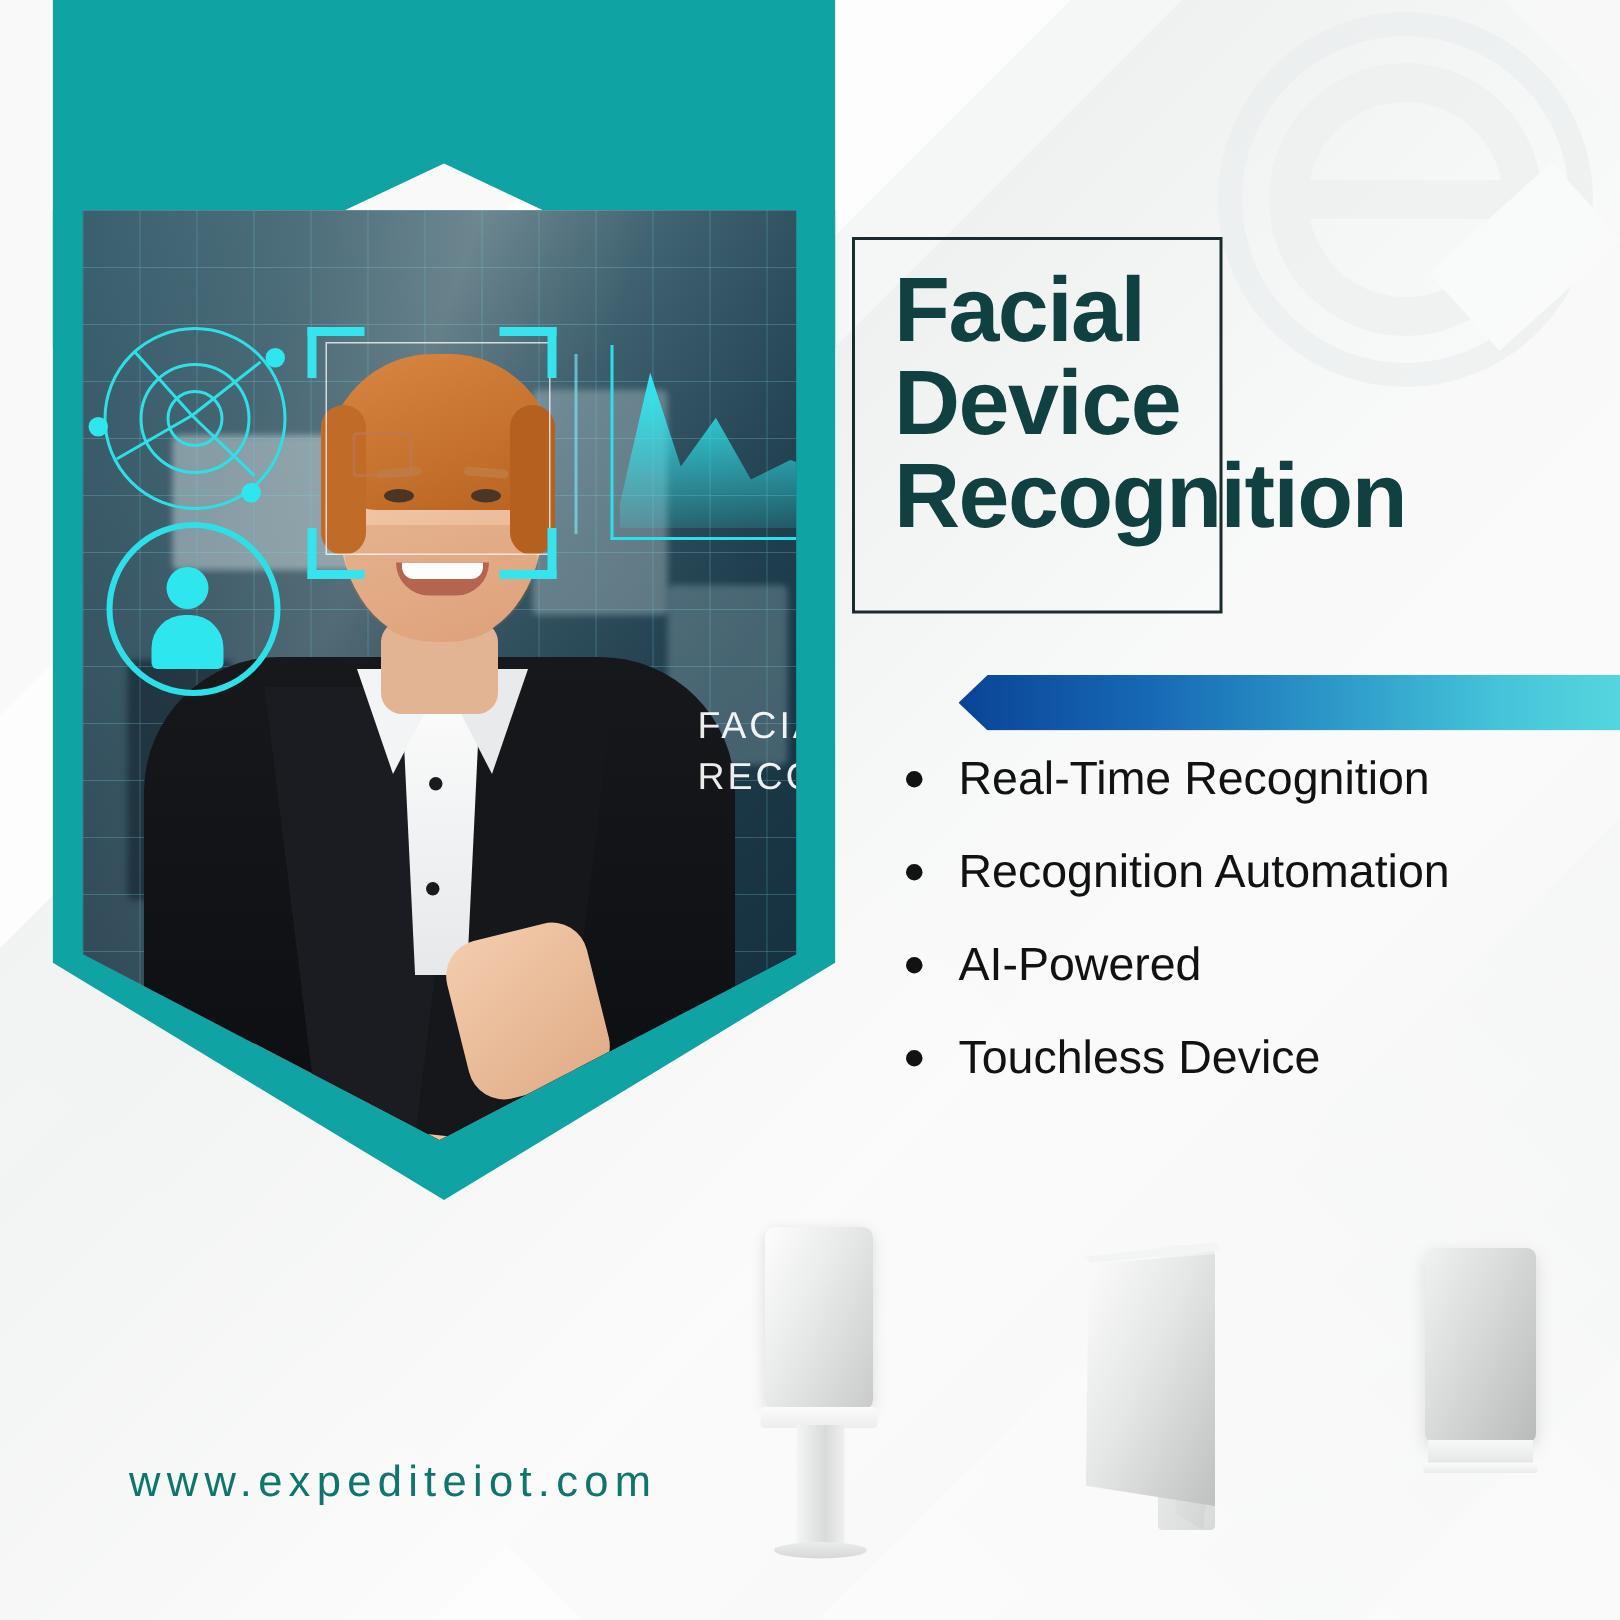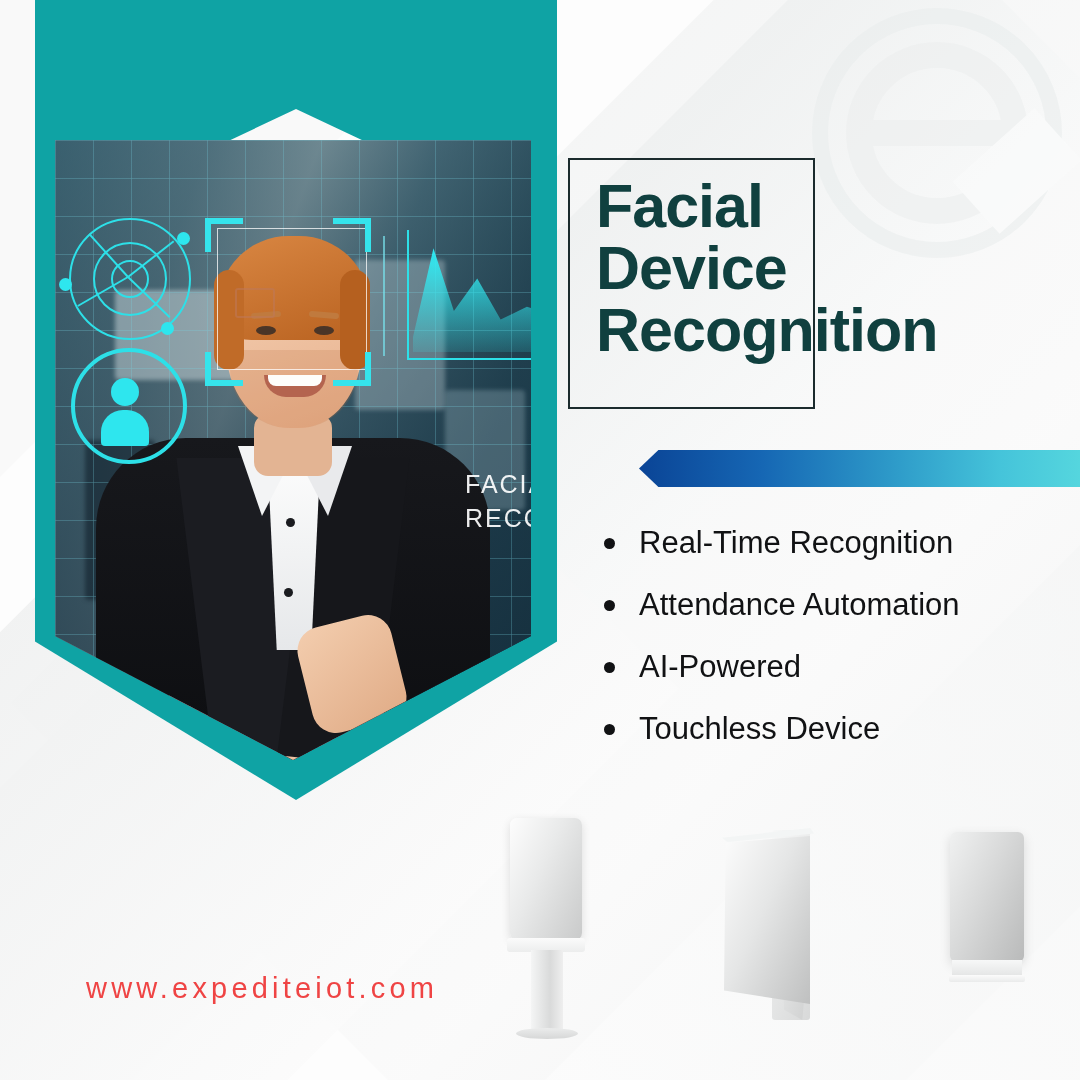--- a/index.html
+++ b/index.html
@@ -169,21 +169,21 @@
              border:2px solid #1b2b2d;}
   .title{position:absolute;left:596px;top:175px;width:470px;
          color:#10403f;font-weight:700;font-size:61px;line-height:1.02;letter-spacing:-1px;}
 
   
   .bar{position:absolute;left:639px;top:450px;width:441px;height:37px;
        background:linear-gradient(90deg,#0a4496 0%,#1667b4 28%,#2e9bc9 58%,#45c4da 82%,#55d6de 100%);
        clip-path:polygon(4.4% 0, 100% 0, 100% 100%, 4.4% 100%, 0 50%);}
 
   
-  .bullets{position:absolute;left:604px;top:512px;width:470px;}
+  .bullets{position:absolute;left:604px;top:488px;width:470px;}
   .bullet{display:flex;align-items:center;height:62px;color:#111214;font-size:31px;}
   .bdot{width:11px;height:11px;border-radius:50%;background:#111214;margin-right:24px;flex:0 0 auto;}
 
   
   .dev{position:absolute;}
   
   .dev-kiosk{left:510px;top:818px;width:80px;height:238px;}
   .k-screen{position:absolute;left:0;top:0;width:72px;height:122px;border-radius:7px;
             background:linear-gradient(115deg,#fdfdfd 0%,#e9eaea 42%,#c9caca 100%);
             box-shadow:0 3px 10px rgba(0,0,0,.12);}
@@ -210,21 +210,21 @@
   .dev-tab{left:950px;top:832px;width:82px;height:180px;}
   .t-screen{position:absolute;left:0;top:0;width:74px;height:130px;border-radius:6px;
             background:linear-gradient(115deg,#f0f1f1 0%,#d8d9d9 45%,#b9baba 100%);
             box-shadow:0 4px 12px rgba(0,0,0,.12);}
   .t-base{position:absolute;left:2px;top:128px;width:70px;height:16px;
           background:linear-gradient(180deg,#f7f8f8,#e4e5e5);}
   .t-base2{position:absolute;left:-1px;top:143px;width:76px;height:7px;border-radius:2px;
            background:linear-gradient(180deg,#fbfbfb,#eaebeb);}
 
   
-  .url{position:absolute;left:86px;top:972px;color:#ef4444;font-size:29px;letter-spacing:4.2px;}
+  .url{position:absolute;left:86px;top:972px;color:#0f766e;font-size:29px;letter-spacing:4.2px;}
 </style>
 </head>
 <body>
 
 <div id="poster">
 
   <div class="bg-layer">
     <div class="diag d1"></div>
     <div class="diag d2"></div>
     <div class="diag d3"></div>
@@ -331,21 +331,21 @@
 
   <div class="bar"></div>
 
   <div class="bullets">
     <div class="bullet">
       <span class="bdot"></span>
       <span>Real-Time Recognition</span>
     </div>
     <div class="bullet">
       <span class="bdot"></span>
-      <span>Attendance Automation</span>
+      <span>Recognition Automation</span>
     </div>
     <div class="bullet">
       <span class="bdot"></span>
       <span>AI-Powered</span>
     </div>
     <div class="bullet">
       <span class="bdot"></span>
       <span>Touchless Device</span>
     </div>
   </div>

